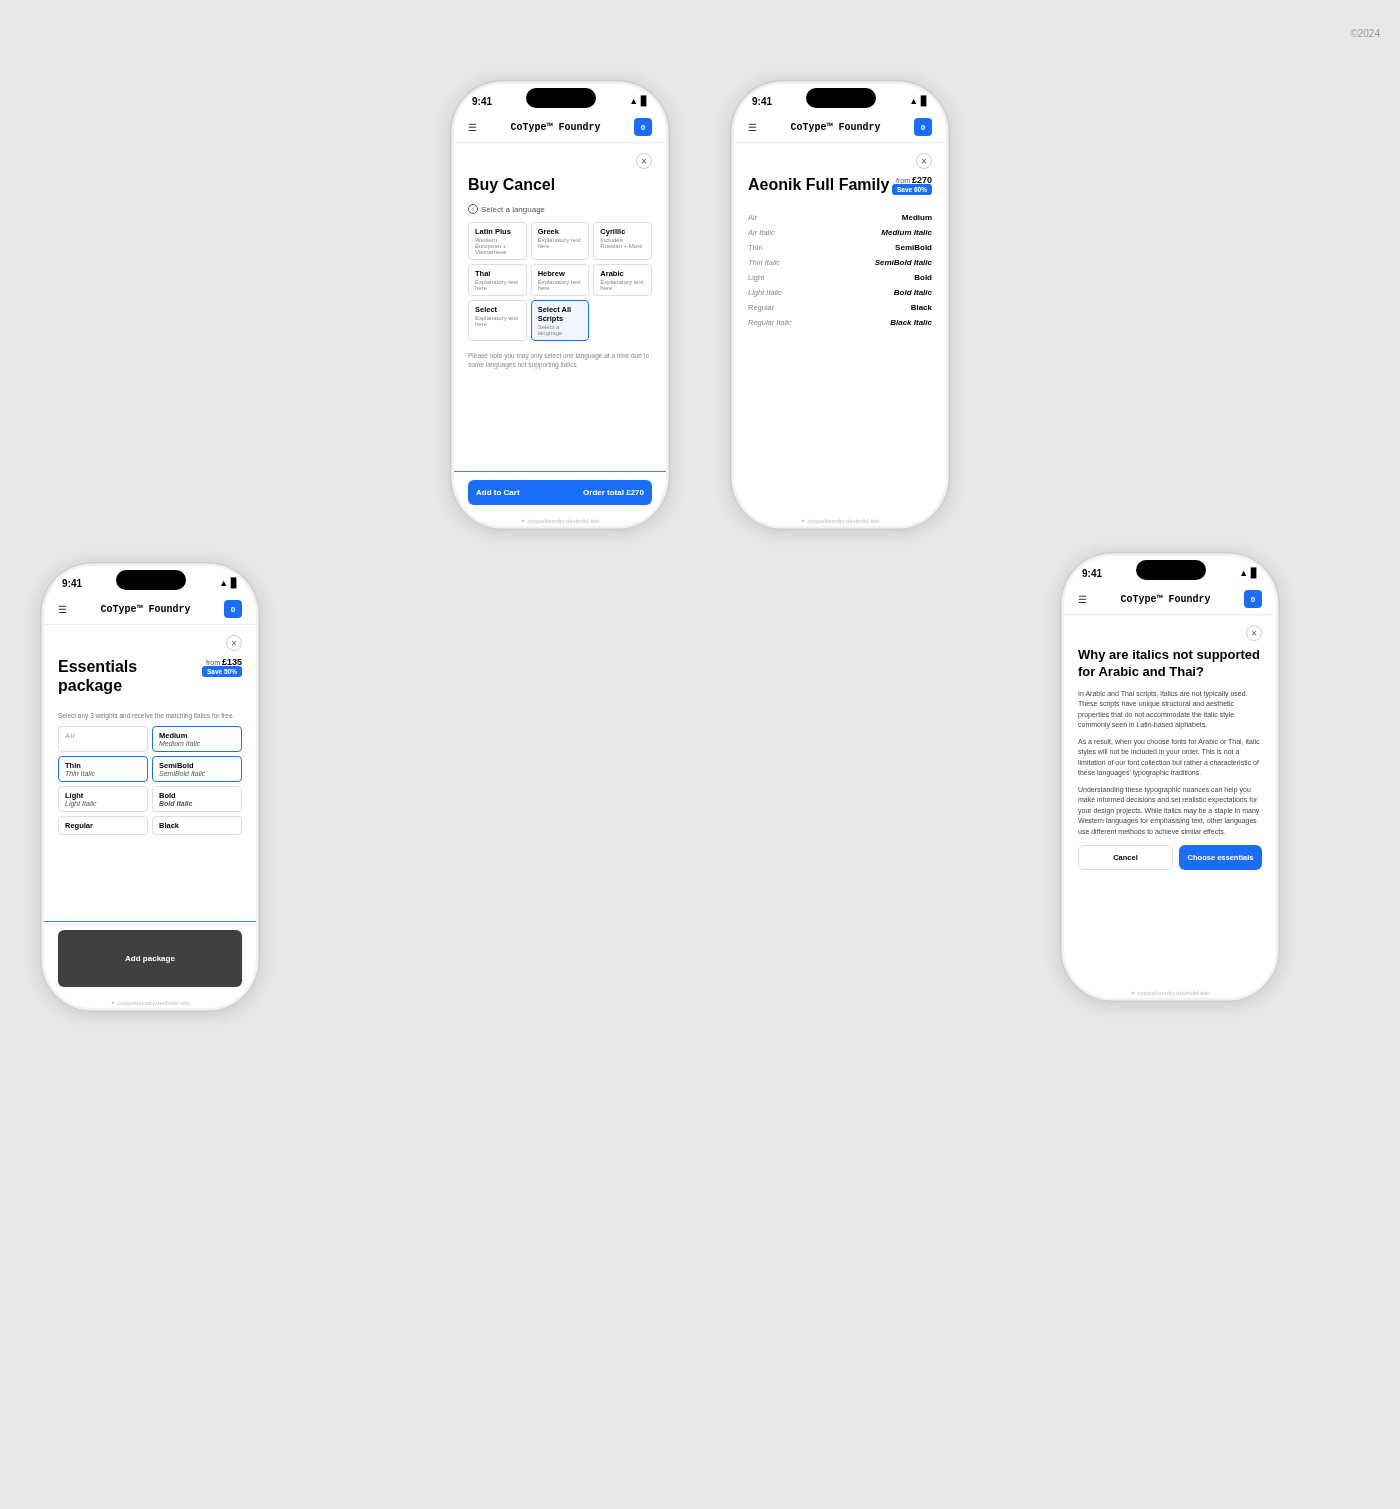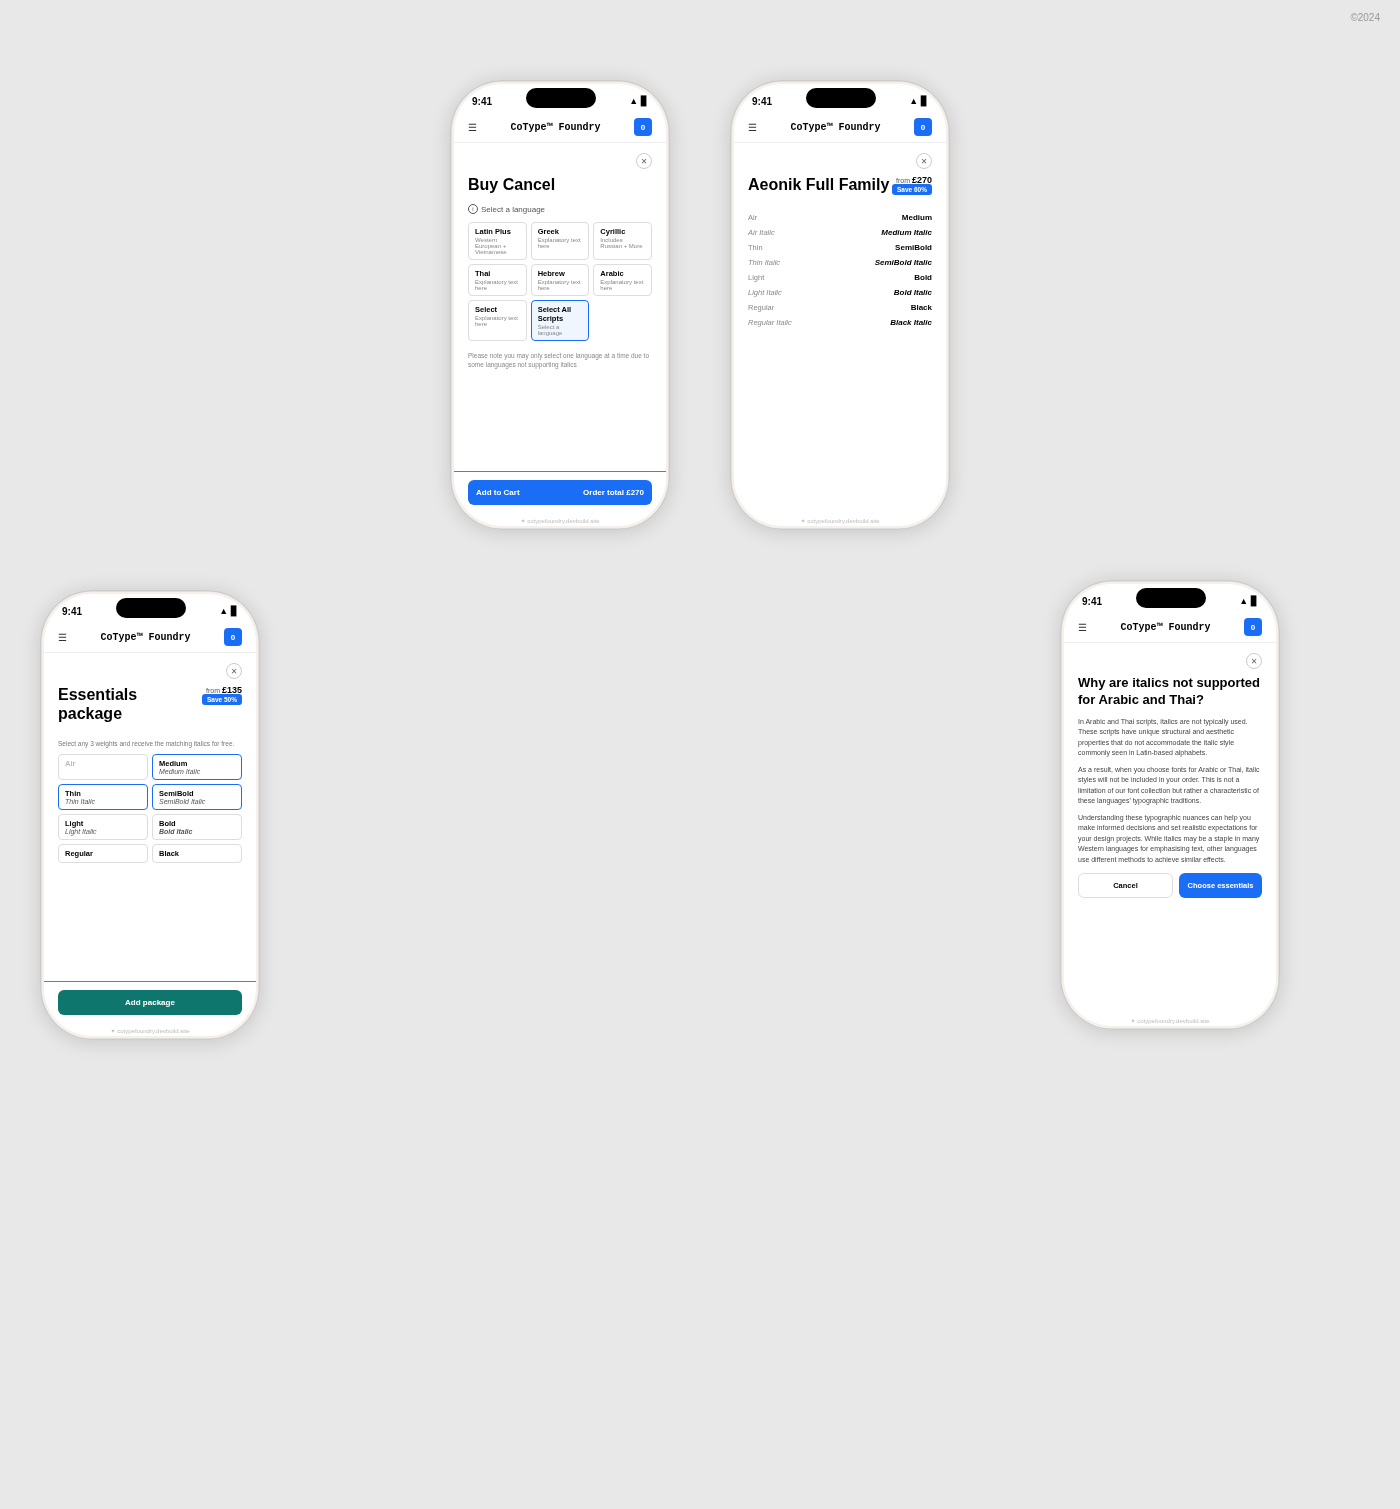--- a/index.html
+++ b/index.html
@@ -5,30 +5,30 @@
     * { box-sizing: border-box; margin: 0; padding: 0; }
     body {
       background: #e8e8e8;
       font-family: -apple-system, BlinkMacSystemFont, 'Helvetica Neue', Arial, sans-serif;
       width: 1400px;
       min-height: 1509px;
       position: relative;
     }
     .copyright {
       position: absolute;
-      top: 12px;
+      top: 28px;
       right: 20px;
       font-size: 10px;
       color: #999;
     }
     .phones-container {
       display: flex;
       flex-wrap: wrap;
       padding: 80px 40px 60px;
-      gap: 60px;
+      gap: 32px;
     }
     .row {
       display: flex;
       gap: 60px;
       justify-content: center;
       width: 100%;
     }
     
     .phone {
       background: #f5f0eb;
@@ -239,25 +239,25 @@
       color: white;
       border: none;
       border-radius: 6px;
       padding: 2px;
       font-size: 7.5px;
       font-weight: 600;
       cursor: pointer;
     }
     .add-pkg-btn {
       width: 100%;
-      background: #0f766e;
+      background: #404040;
       color: white;
       border: none;
       border-radius: 6px;
-      padding: 8px;
+      padding: 24px;
       font-size: 8px;
       font-weight: 600;
       cursor: pointer;
       text-align: center;
     }
   </style>
 </head>
 <body>
 
 <div class="phones-container">

